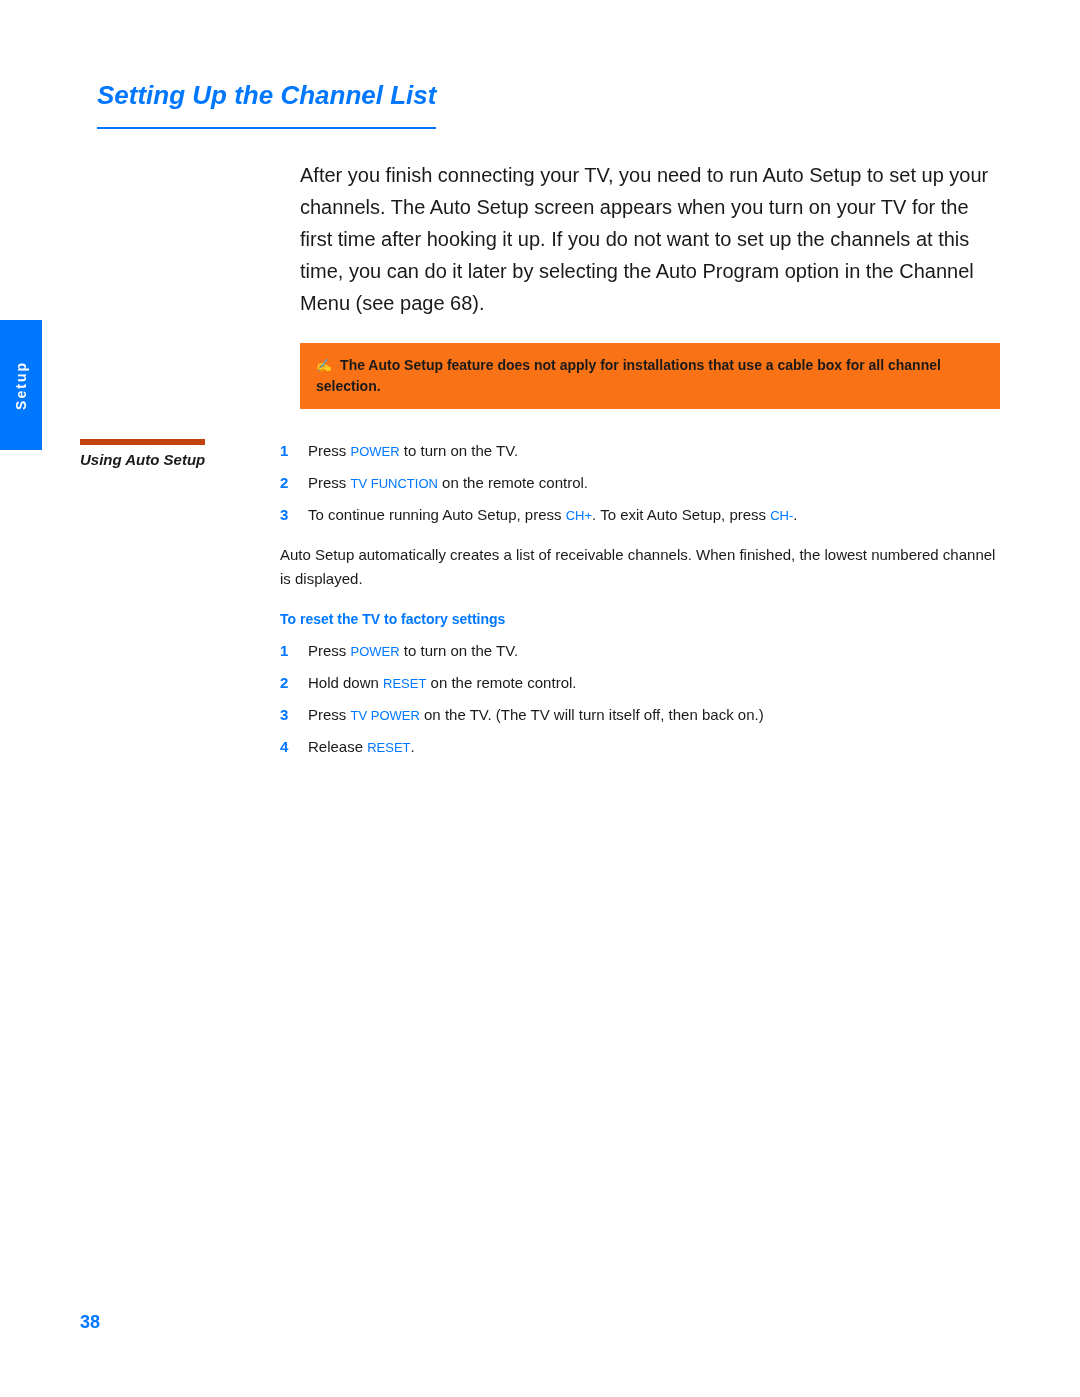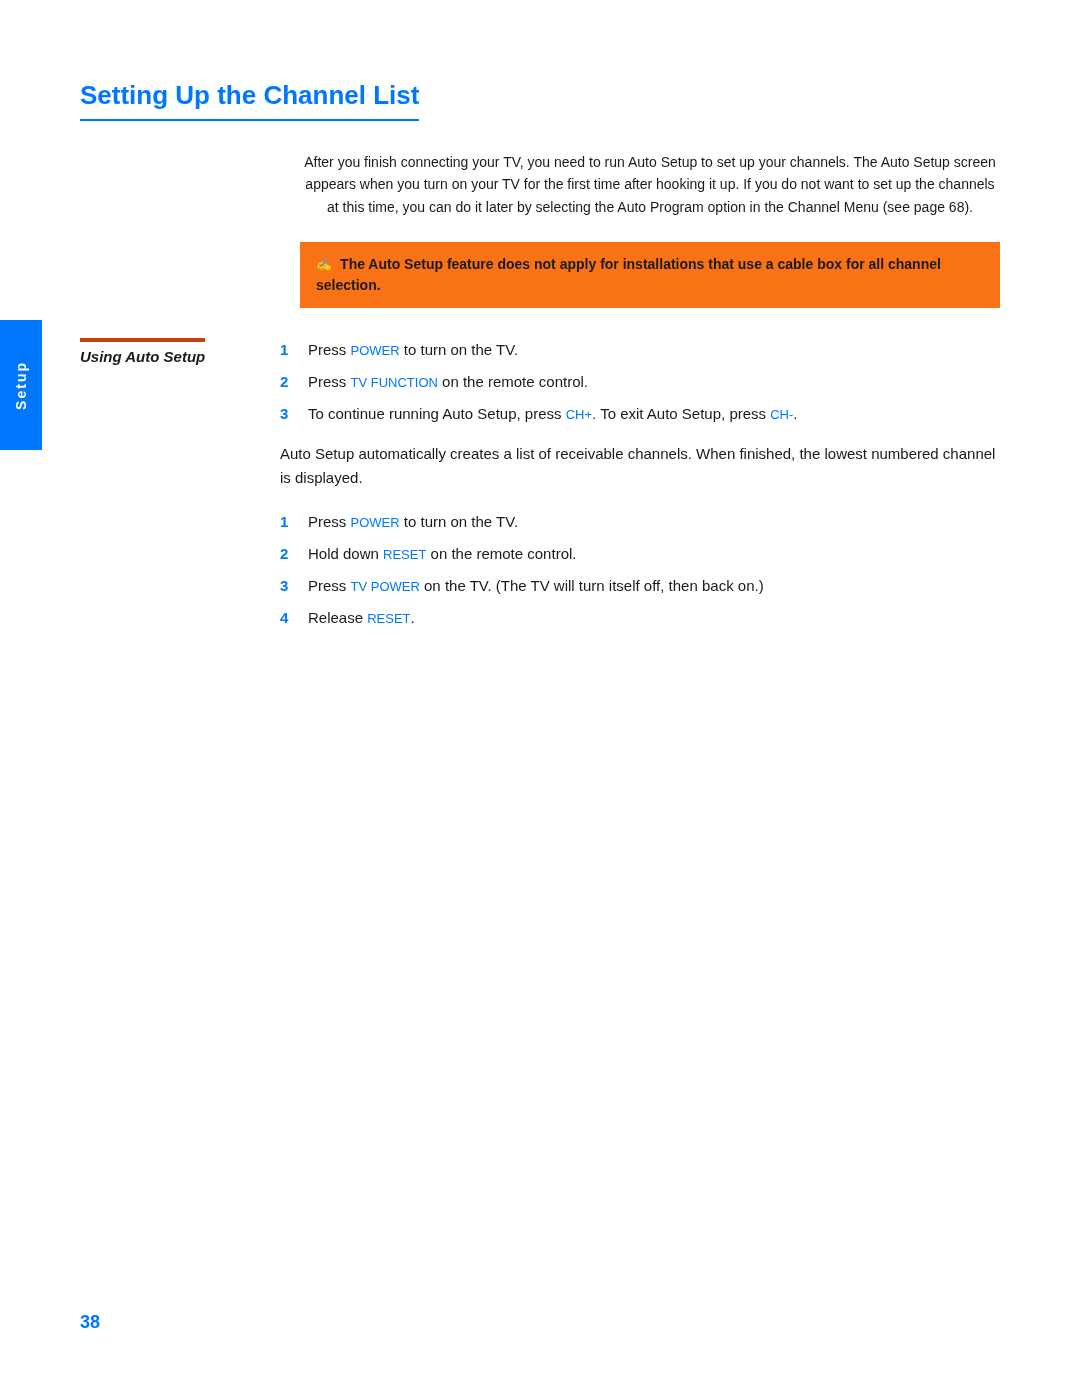--- a/index.html
+++ b/index.html
@@ -52,34 +52,35 @@
       margin-left: 80px;
       margin-right: 80px;
       padding-top: 20px;
     }
 
     
     .page-title {
       color: #0077ff;
       font-size: 26px;
       font-weight: bold;
+      font-style: italic;
       margin-bottom: 30px;
-      padding-bottom: 8px;
+      padding-bottom: 16px;
       border-bottom: 2px solid #0077ff;
       display: inline-block;
+      margin-left: 17px;
     }
 
     
     .intro-block {
       margin-left: 220px;
       margin-bottom: 24px;
       line-height: 1.6;
-      font-size: 14px;
-      color: #1a1a1a;
-      text-align: center;
+      font-size: 20px;
+      color: #1a1a1a;
     }
 
     
     .note-box {
       margin-left: 220px;
       background: #f97316;
       border: none;
       padding: 12px 16px;
       margin-bottom: 30px;
       font-size: 14px;
@@ -106,21 +107,21 @@
       flex-shrink: 0;
       padding-right: 20px;
     }
 
     .section-label-inner {
       font-size: 15px;
       font-weight: bold;
       font-style: italic;
       color: #1a1a1a;
       padding-top: 2px;
-      border-top: 4px solid #c2410c;
+      border-top: 6px solid #c2410c;
       display: inline-block;
       padding-top: 6px;
     }
 
     .section-content {
       flex: 1;
     }
 
     
     .steps-list {
@@ -226,20 +227,21 @@
             <span class="step-text">Press <span class="kw-blue">TV FUNCTION</span> on the remote control.</span>
           </li>
           <li>
             <span class="step-number">3</span>
             <span class="step-text">To continue running Auto Setup, press <span class="kw-blue">CH+</span>. To exit Auto Setup, press <span class="kw-blue">CH-</span>.</span>
           </li>
         </ol>
 
         <p class="auto-para">Auto Setup automatically creates a list of receivable channels. When finished, the lowest numbered channel is displayed.</p>
 
+        <div class="sub-heading">To reset the TV to factory settings</div>
 
         <ol class="steps-list">
           <li>
             <span class="step-number">1</span>
             <span class="step-text">Press <span class="kw-blue">POWER</span> to turn on the TV.</span>
           </li>
           <li>
             <span class="step-number">2</span>
             <span class="step-text">Hold down <span class="kw-blue">RESET</span> on the remote control.</span>
           </li>

